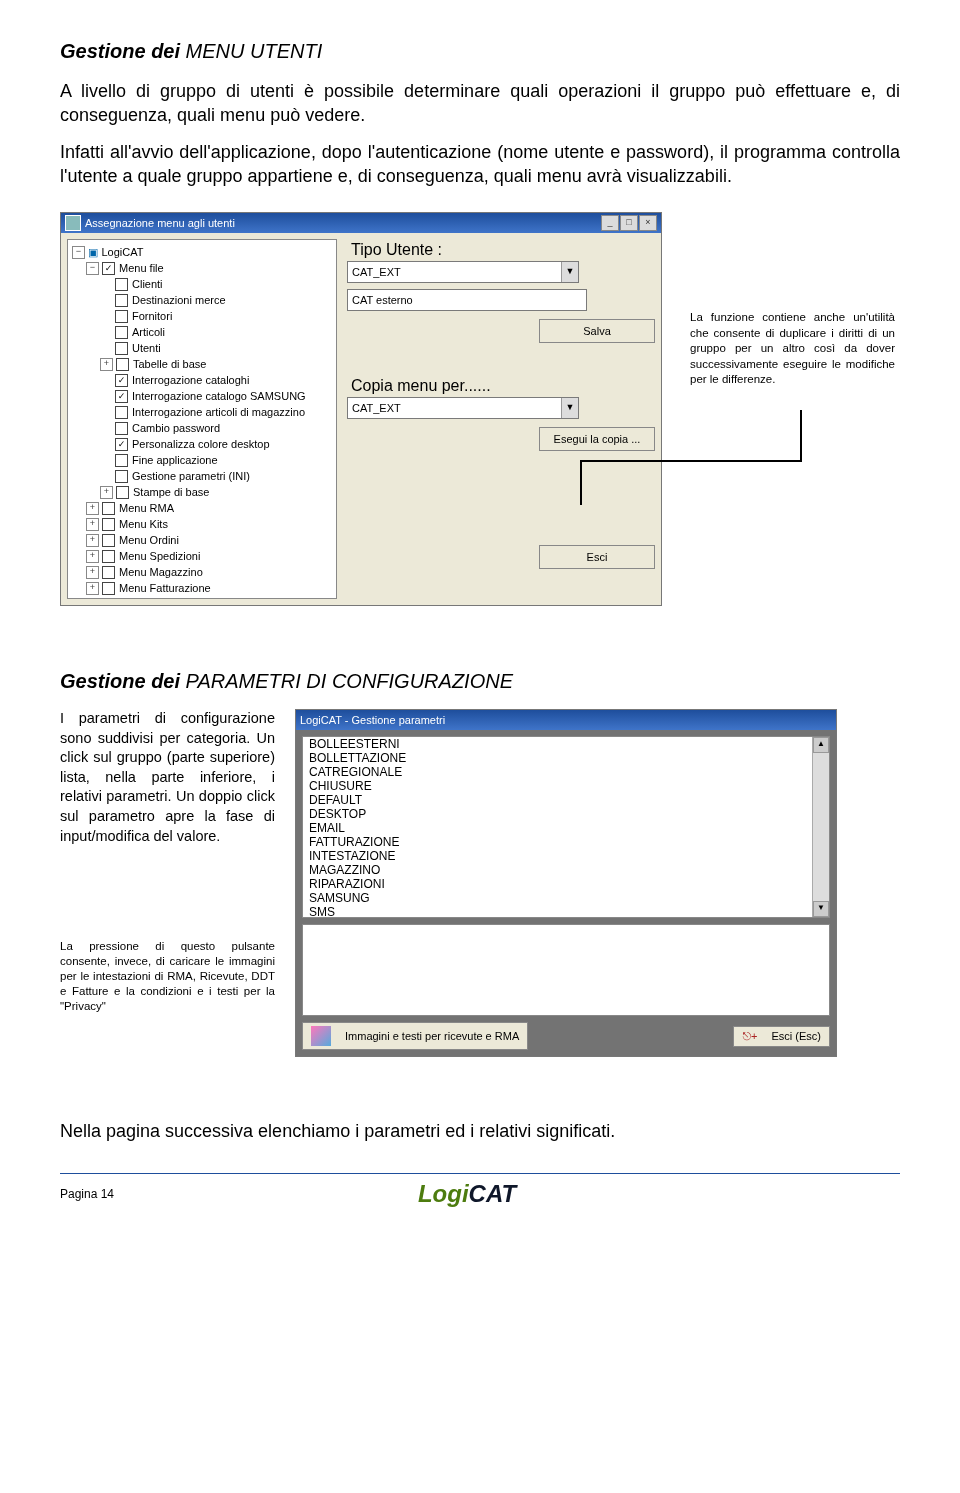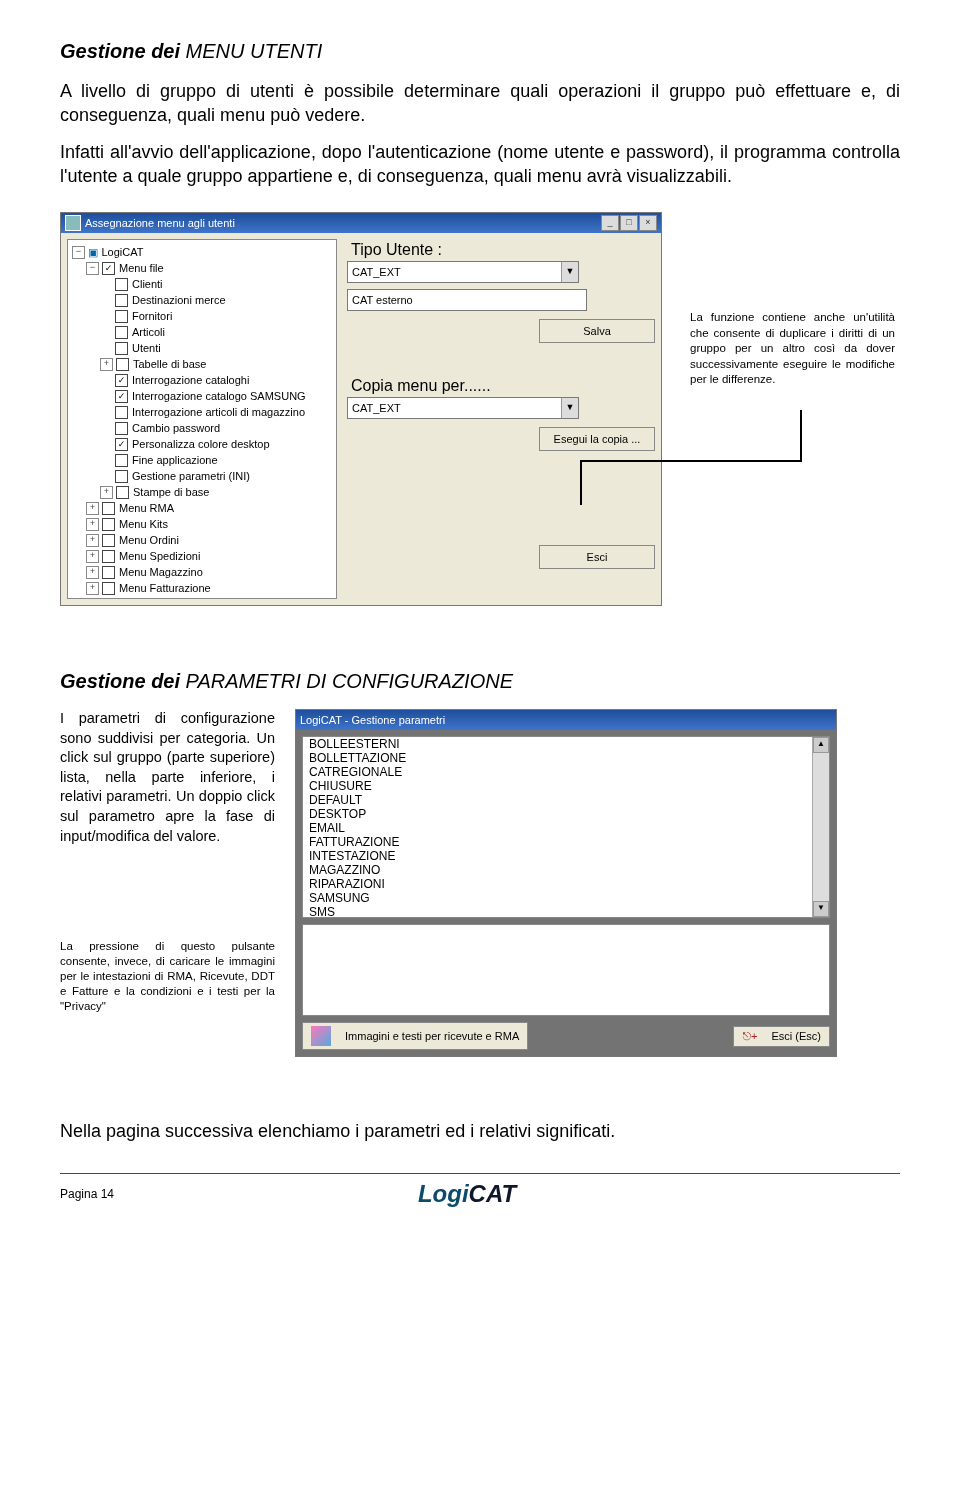--- a/index.html
+++ b/index.html
@@ -40,21 +40,21 @@
 .listbox .scrl .arw{height:14px;background:#ccc;border:1px solid #999;text-align:center;font-size:8px;line-height:12px}
 .listbox .li{padding:0 6px;height:14px;line-height:14px;font-size:12px}
 .emptybox{margin:0 6px 6px 6px;background:#fff;border:1px solid #888;height:90px}
 .bottombar{display:flex;justify-content:space-between;align-items:center;margin:4px 6px 6px 6px}
 .imgbtn{display:flex;align-items:center;gap:14px;background:#ece9d8;border:1px solid #888;padding:3px 8px;font-size:11px}
 .imgico{width:20px;height:20px;background:linear-gradient(135deg,#f7b,#5ad)}
 .sidecol2{position:absolute;left:0;top:230px;width:215px;font-size:11.5px;line-height:1.3;text-align:justify}
 hr.rule{border:none;border-top:1px solid #1e4e9c;margin:30px 0 6px 0}
 .footer{display:flex;align-items:center;justify-content:space-between;font-size:12px}
 .logo{font-size:24px;font-weight:bold;font-style:italic}
-.logo .l1{color:#0c4a6e}.logo .l2{color:#0f172a}
+.logo .l1{color:#4d7c0f}.logo .l2{color:#0f172a}
 </style>
 </head>
 <body>
 
 <div class="page">
 
   <h2 class="section-title">
     <span>Gestione dei </span><span class="bold">MENU UTENTI</span>
   </h2>
 

